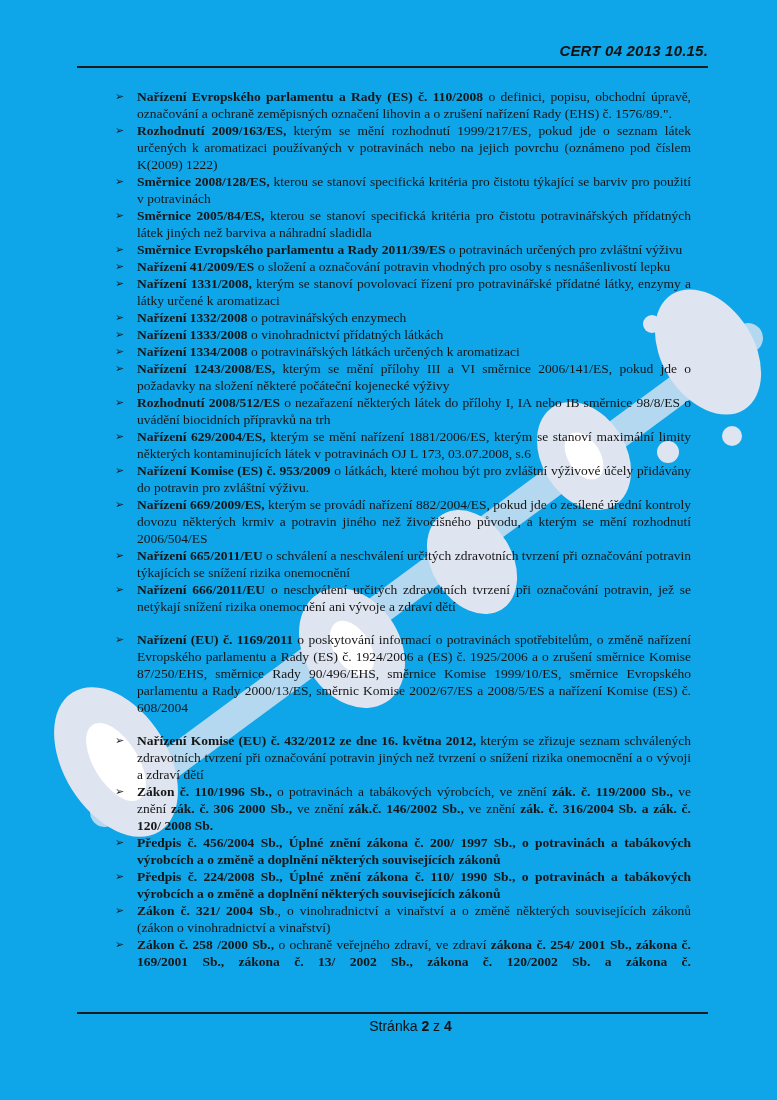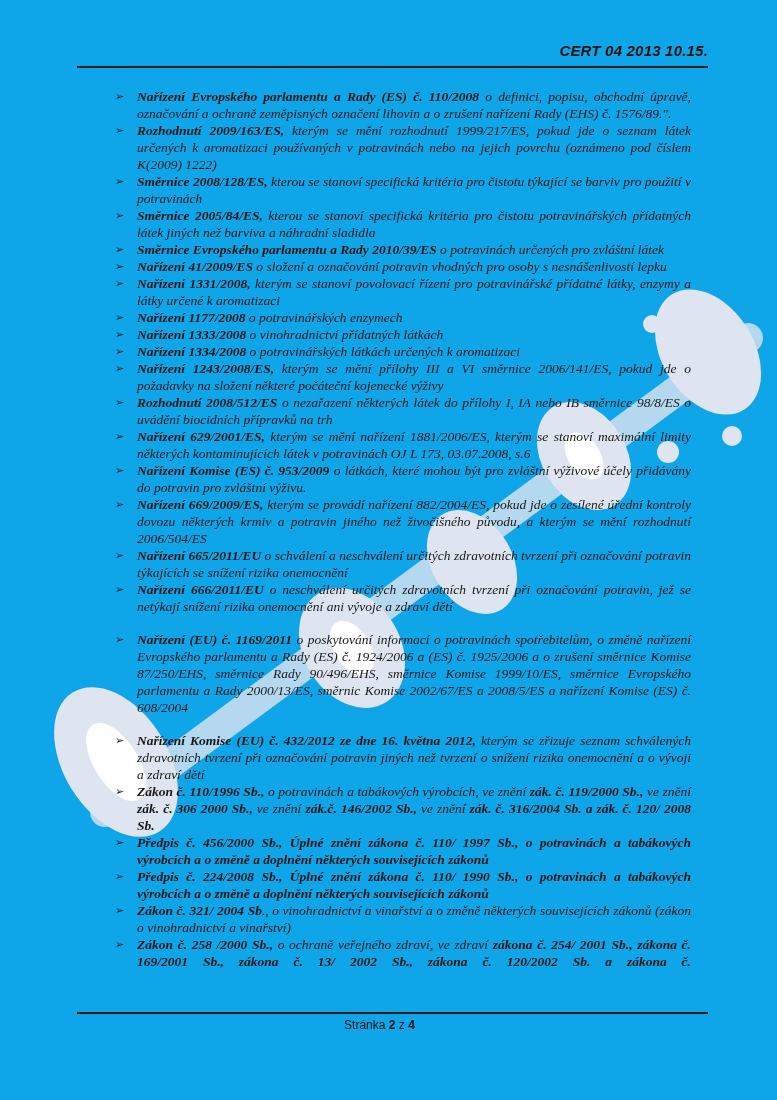--- a/index.html
+++ b/index.html
@@ -37,25 +37,25 @@
     left: 77px;
     width: 631px;
     height: 0;
     border-top: 2px solid #1d1d1d;
   }
   .header-rule { top: 66px; }
   .footer-rule { top: 1012px; }
   .footer-text {
     position: absolute;
     top: 1018px;
-    left: 64px;
+    left: 95px;
     width: 631px;
     text-align: center;
     font-family: "Liberation Sans", "DejaVu Sans", sans-serif;
-    font-size: 12px;
+    font-size: 14px;
     color: #111;
   }
   .footer-text b { font-weight: bold; }
   .list {
     position: absolute;
     top: 88px;
     left: 115px;
     width: 576px;
   }
   .item {
@@ -69,21 +69,20 @@
     flex: none;
     width: 22px;
     font-family: "DejaVu Sans", sans-serif;
     font-size: 11px;
     line-height: 17px;
     color: #1a1a1a;
   }
   .item-text {
     flex: 1;
     text-align: justify;
-    font-style: italic;
   }
   .item-text.justify-last { text-align-last: justify; }
   .item-text b { font-weight: bold; }
 </style>
 </head>
 <body>
 
 <div class="page">
 
   <svg class="watermark" width="777" height="1100" viewBox="0 0 777 1100" aria-hidden="true">
@@ -121,53 +120,53 @@
         <div class="item">
           <span class="bullet">➢</span>
           <div class="item-text"><b>Směrnice 2008/128/ES,</b><span> kterou se stanoví specifická kritéria pro čistotu týkající se barviv pro použití v potravinách</span></div>
         </div>
         <div class="item">
           <span class="bullet">➢</span>
           <div class="item-text"><b>Směrnice 2005/84/ES,</b><span> kterou se stanoví specifická kritéria pro čistotu potravinářských přídatných látek jiných než barviva a náhradní sladidla</span></div>
         </div>
         <div class="item">
           <span class="bullet">➢</span>
-          <div class="item-text"><b>Směrnice Evropského parlamentu a Rady 2010/39/ES</b><span> o potravinách určených pro zvláštní látek</span></div>
+          <div class="item-text"><b>Směrnice Evropského parlamentu a Rady 2011/39/ES</b><span> o potravinách určených pro zvláštní výživu</span></div>
         </div>
         <div class="item">
           <span class="bullet">➢</span>
           <div class="item-text"><b>Nařízení 41/2009/ES</b><span> o složení a označování potravin vhodných pro osoby s nesnášenlivostí lepku</span></div>
         </div>
         <div class="item">
           <span class="bullet">➢</span>
           <div class="item-text"><b>Nařízení 1331/2008,</b><span> kterým se stanoví povolovací řízení pro potravinářské přídatné látky, enzymy a látky určené k aromatizaci</span></div>
         </div>
         <div class="item">
           <span class="bullet">➢</span>
-          <div class="item-text"><b>Nařízení 1177/2008</b><span> o potravinářských enzymech</span></div>
+          <div class="item-text"><b>Nařízení 1332/2008</b><span> o potravinářských enzymech</span></div>
         </div>
         <div class="item">
           <span class="bullet">➢</span>
           <div class="item-text"><b>Nařízení 1333/2008</b><span> o vinohradnictví přídatných látkách</span></div>
         </div>
         <div class="item">
           <span class="bullet">➢</span>
           <div class="item-text"><b>Nařízení 1334/2008</b><span> o potravinářských látkách určených k aromatizaci</span></div>
         </div>
         <div class="item">
           <span class="bullet">➢</span>
           <div class="item-text"><b>Nařízení 1243/2008/ES,</b><span> kterým se mění přílohy III a VI směrnice 2006/141/ES, pokud jde o požadavky na složení některé počáteční kojenecké výživy</span></div>
         </div>
         <div class="item">
           <span class="bullet">➢</span>
           <div class="item-text"><b>Rozhodnutí 2008/512/ES</b><span> o nezařazení některých látek do přílohy I, IA nebo IB směrnice 98/8/ES o uvádění biocidních přípravků na trh</span></div>
         </div>
         <div class="item">
           <span class="bullet">➢</span>
-          <div class="item-text"><b>Nařízení 629/2001/ES,</b><span> kterým se mění nařízení 1881/2006/ES, kterým se stanoví maximální limity některých kontaminujících látek v potravinách  OJ L 173, 03.07.2008, s.6</span></div>
+          <div class="item-text"><b>Nařízení 629/2004/ES,</b><span> kterým se mění nařízení 1881/2006/ES, kterým se stanoví maximální limity některých kontaminujících látek v potravinách  OJ L 173, 03.07.2008, s.6</span></div>
         </div>
         <div class="item">
           <span class="bullet">➢</span>
           <div class="item-text"><b>Nařízení Komise (ES) č. 953/2009</b><span> o látkách, které mohou být pro zvláštní výživové účely přidávány do potravin pro zvláštní výživu.</span></div>
         </div>
         <div class="item">
           <span class="bullet">➢</span>
           <div class="item-text"><b>Nařízení 669/2009/ES,</b><span> kterým se provádí nařízení  882/2004/ES, pokud jde o zesílené úřední kontroly dovozu některých krmiv a potravin jiného než živočišného původu, a kterým se mění rozhodnutí 2006/504/ES</span></div>
         </div>
         <div class="item">
@@ -185,21 +184,21 @@
         <div class="item gap">
           <span class="bullet">➢</span>
           <div class="item-text"><b>Nařízení Komise (EU) č. 432/2012  ze dne 16. května 2012,</b><span> kterým se zřizuje seznam schválených zdravotních tvrzení při označování potravin jiných než tvrzení o snížení rizika onemocnění a o vývoji a zdraví dětí</span></div>
         </div>
         <div class="item">
           <span class="bullet">➢</span>
           <div class="item-text"><b>Zákon č. 110/1996 Sb.,</b><span> o potravinách a tabákových výrobcích, ve znění </span><b>zák. č. 119/2000 Sb.,</b><span> ve znění </span><b>zák. č. 306 2000 Sb.,</b><span> ve znění </span><b>zák.č. 146/2002 Sb.,</b><span> ve znění </span><b>zák. č. 316/2004 Sb. a zák. č. 120/ 2008 Sb.</b></div>
         </div>
         <div class="item">
           <span class="bullet">➢</span>
-          <div class="item-text"><b>Předpis č. 456/2000 Sb., Úplné znění zákona č. 110/ 1997 Sb., o potravinách a tabákových výrobcích a o změně a doplnění některých souvisejících zákonů</b></div>
+          <div class="item-text"><b>Předpis č. 456/2004 Sb., Úplné znění zákona č. 200/ 1997 Sb., o potravinách a tabákových výrobcích a o změně a doplnění některých souvisejících zákonů</b></div>
         </div>
         <div class="item">
           <span class="bullet">➢</span>
           <div class="item-text"><b>Předpis č. 224/2008 Sb., Úplné znění zákona č. 110/ 1990 Sb., o potravinách a tabákových výrobcích a o změně a doplnění některých souvisejících zákonů</b></div>
         </div>
         <div class="item">
           <span class="bullet">➢</span>
           <div class="item-text"><b>Zákon č. 321/ 2004 Sb</b><span>., o vinohradnictví a vinařství a o změně některých souvisejících zákonů (zákon o vinohradnictví a vinařství)</span></div>
         </div>
         <div class="item">

